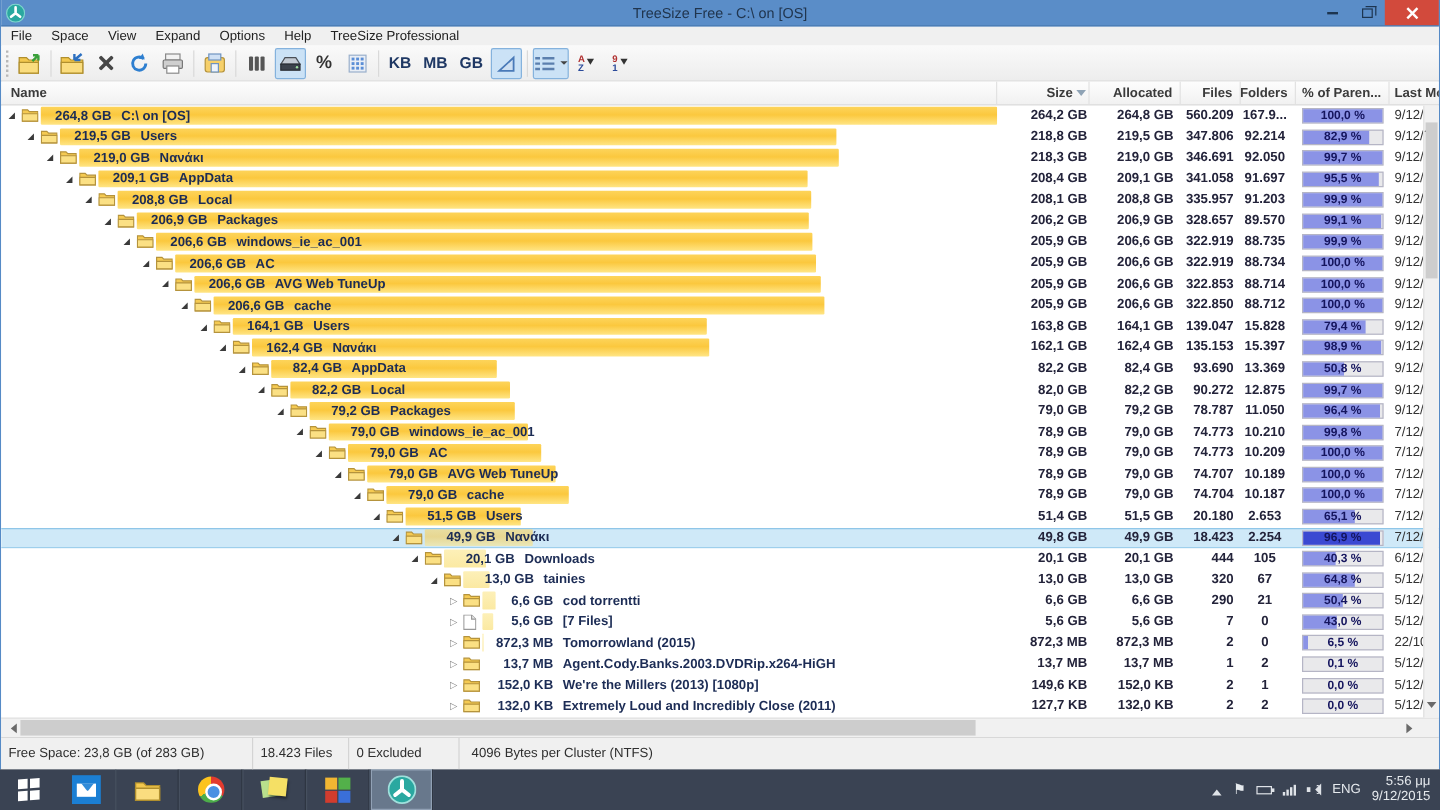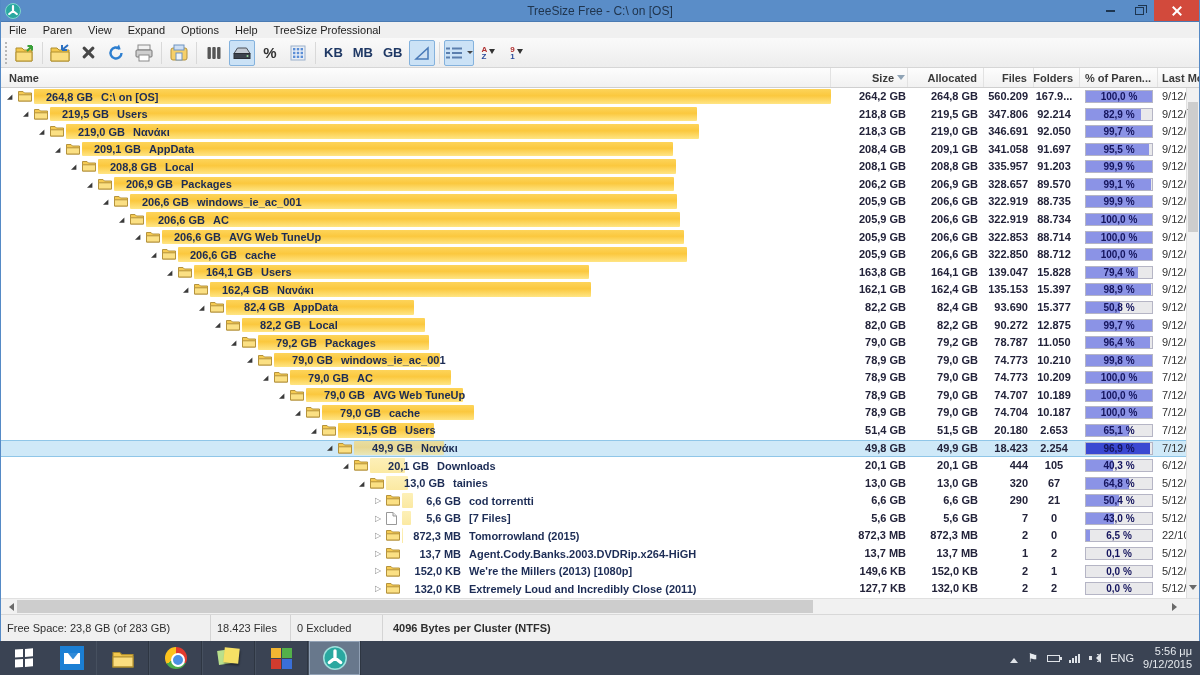--- a/index.html
+++ b/index.html
@@ -86,21 +86,21 @@
   .tri-up { width:0; height:0; border:4px solid transparent; border-bottom:5px solid #6a6a6a; margin:4px auto 0; }
   .tri-dn { position:absolute; bottom:4px; left:2px; width:0; height:0; border:4px solid transparent; border-top:5px solid #6a6a6a; }
   .hscroll { height:16px; background:#f1f1f1; border-top:1px solid #e0e0e0; position:relative; }
   .tri-left { position:absolute; left:4px; top:4px; width:0; height:0; border:4px solid transparent; border-right:5px solid #6a6a6a; }
   .tri-right { position:absolute; right:18px; top:4px; width:0; height:0; border:4px solid transparent; border-left:5px solid #6a6a6a; }
   .hthumb { position:absolute; left:16px; top:1px; height:13px; width:796px; background:#cdcdcd; }
 
   
   .statusbar { height:27px; background:#f0f0f0; border-top:1px solid #d8d8d8; display:flex; align-items:center; font-size:11px; color:#2e2e2e; }
   .ssec { height:100%; display:flex; align-items:center; padding-left:6px; border-right:1px solid #d4d4d4; }
-  .s1 { width:210px; } .s2 { width:80px; } .s3 { width:92px; } .s4 { flex:1; border-right:none; padding-left:10px;font-weight:bold; }
+  .s1 { width:210px; } .s2 { width:80px; } .s3 { width:92px; } .s4 { flex:1; border-right:none; padding-left:10px; }
 
   
   .taskbar { height:34px; background:#3a4353; display:flex; align-items:stretch; }
   .tkbtn { width:48px; display:flex; align-items:center; justify-content:center; }
   .tkapp { width:53px; border-left:1px solid #46505f; border-right:1px solid #2e3642; }
   .tkapp.active { background:#68788c; box-shadow:inset 0 0 0 1px #91a1b5; }
   .winlogo { display:grid; grid-template-columns:8px 8px; grid-template-rows:8px 8px; gap:1.5px; transform:skewY(-4deg); }
   .winlogo span { background:#fff; }
   .mail-tile { width:24px; height:24px; background:#1b7fd4; display:flex; align-items:center; justify-content:center; }
   .envelope { width:16px; height:11px; background:#fff; position:relative; overflow:hidden; }
@@ -146,21 +146,21 @@
           <span class="glyph-max"></span>
         </div>
       <div class="win-btn close">
           <span class="glyph-close"></span>
         </div>
     </div>
   </div>
 
   <div class="menubar">
     <span class="menu-item">File</span>
-    <span class="menu-item">Paren</span>
+    <span class="menu-item">Space</span>
     <span class="menu-item">View</span>
     <span class="menu-item">Expand</span>
     <span class="menu-item">Options</span>
     <span class="menu-item">Help</span>
     <span class="menu-item">TreeSize Professional</span>
   </div>
 
   <div class="toolbar">
     <span class="grip"></span>
     <div class="tbtn">
@@ -582,21 +582,21 @@
       <span class="node-icon" style="left: 209px;"><svg width="14" height="12" viewBox="0 0 14 12">
               <path d="M0.5 1.5 L5 1.5 L6.5 3 L13.5 3 L13.5 11 L0.5 11 Z" fill="#f5ca52" stroke="#b5933c"></path>
               <path d="M0.5 4.8 L13.5 4.8 L13.5 11 L0.5 11 Z" fill="#fbe084" stroke="#b5933c"></path>
             </svg></span>
       <span class="node-size" style="left: 222px;">82,4 GB</span>
       <span class="node-name" style="left: 292px;">AppData</span>
     </div>
     <div class="c c-size">82,2 GB</div>
     <div class="c c-alloc">82,4 GB</div>
     <div class="c c-files">93.690</div>
-    <div class="c c-folders">15.377</div>
+    <div class="c c-folders">13.369</div>
     <div class="c c-pct">
       <span class="pct-wrap">
             <span class="pct-fill" style="width: 50.8%;"></span>
             <span class="pct-text">50,8 %</span>
           </span>
     </div>
     <div class="c c-date">9/12/</div>
   </div>
       <div class="trow">
     <div class="tree-cell">

